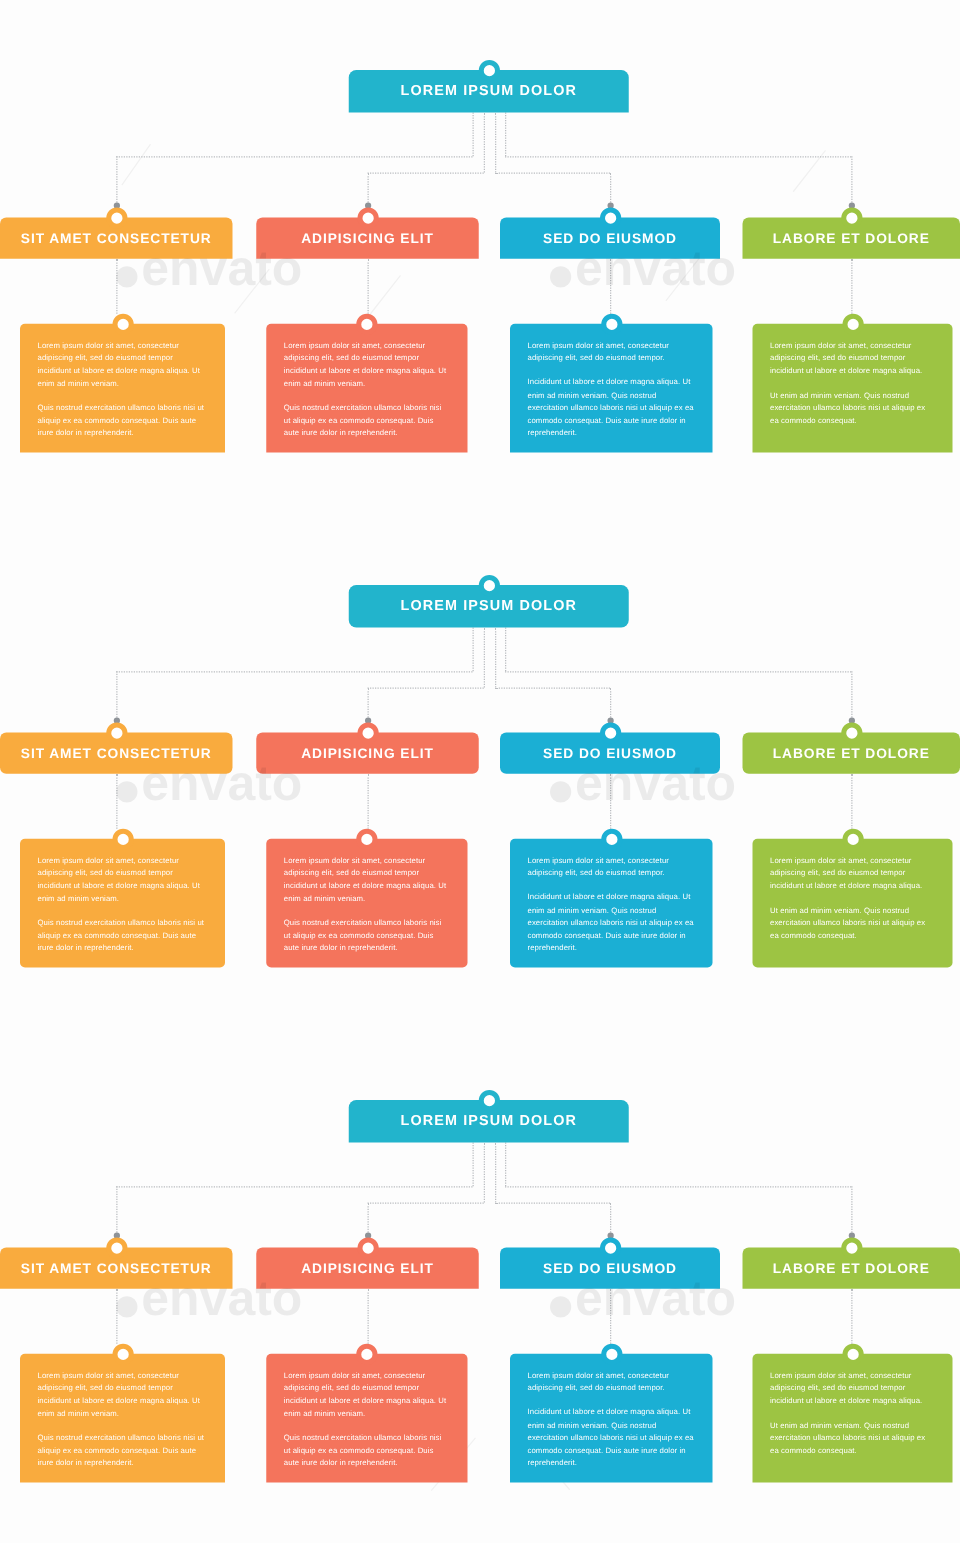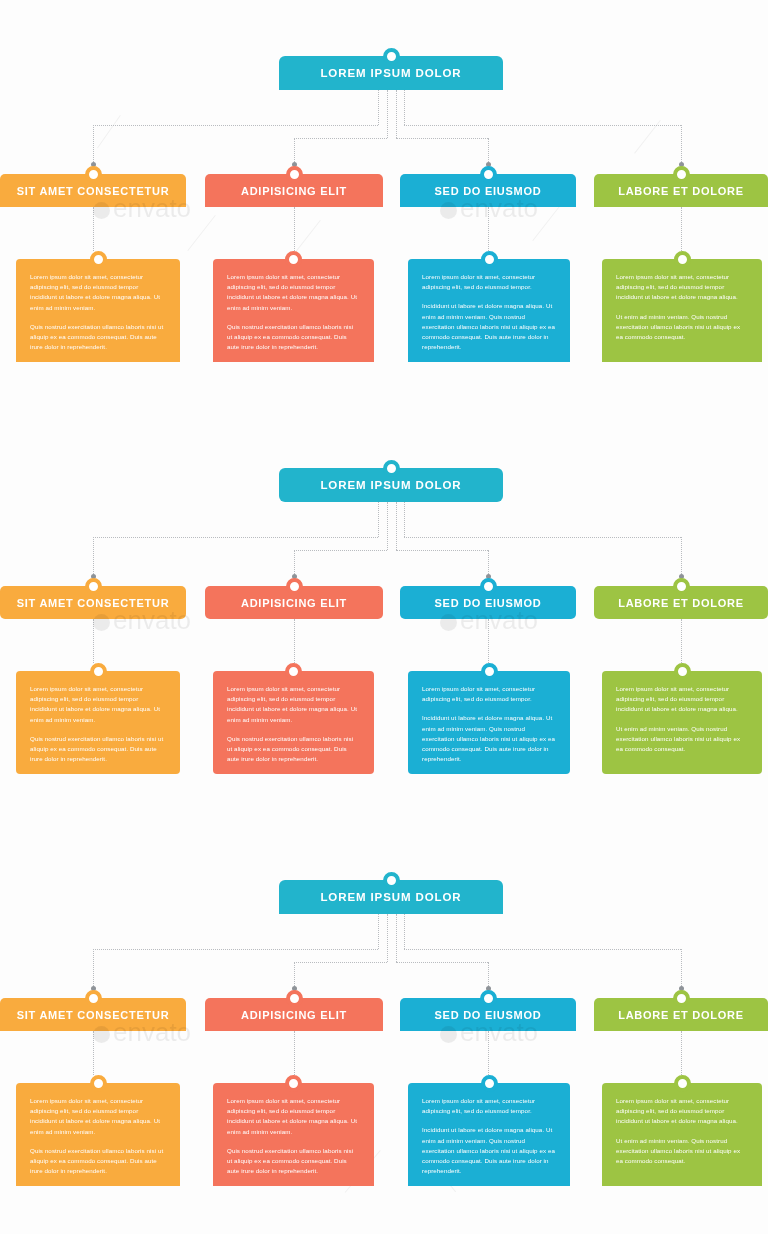--- a/index.html
+++ b/index.html
@@ -14,22 +14,22 @@
     position: relative;
     width: 768px;
     height: 1234px;
     background: #fdfdfd;
   }
 
   
   .wm {
     position: absolute;
     font-family: "Liberation Sans", sans-serif;
-    font-size: 26px;
-    font-weight: 400;
+    font-size: 40px;
+    font-weight: 700;
     color: #000;
     opacity: 0.065;
     letter-spacing: 0px;
     white-space: nowrap;
     pointer-events: none;
     z-index: 5;
   }
   .wm .dot {
     display: inline-block;
     width: 17px; height: 17px;

